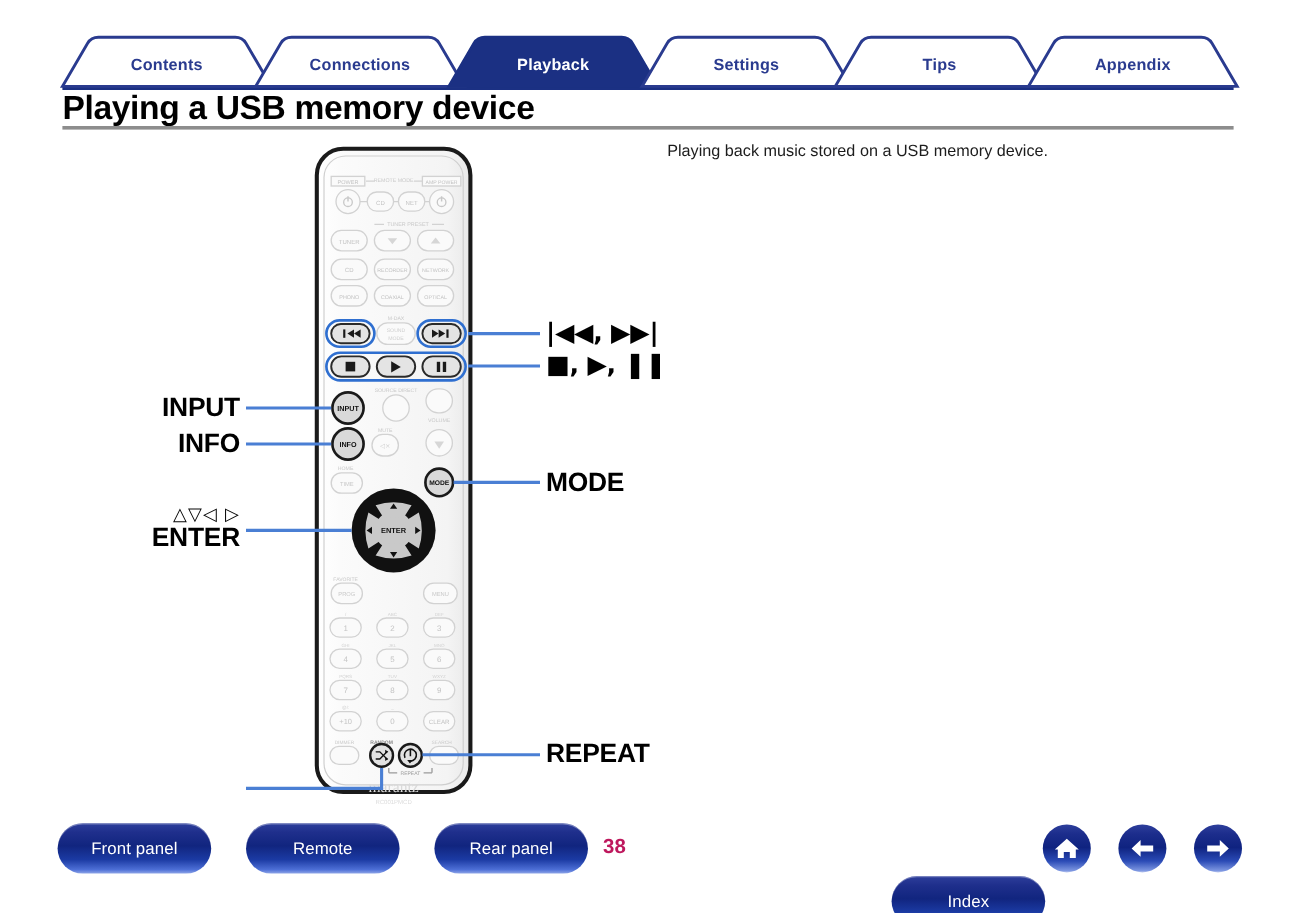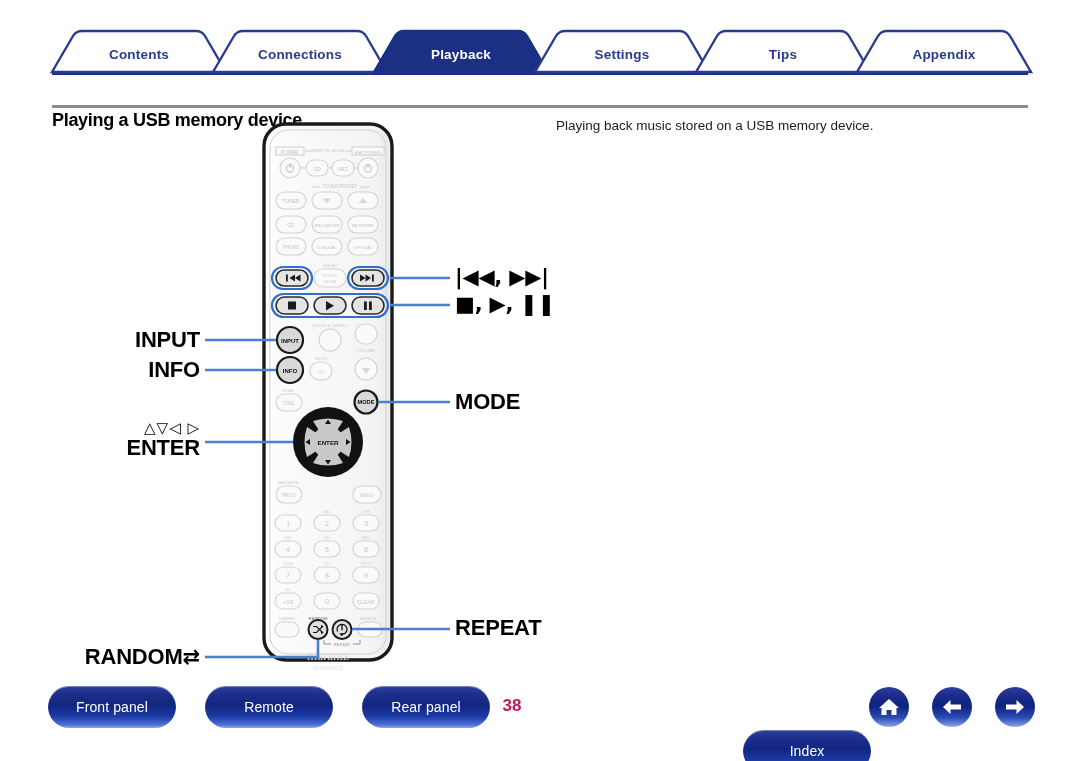--- a/index.html
+++ b/index.html
@@ -34,26 +34,25 @@
     dominant-baseline: middle;
     letter-spacing: 0.2px;
   }
   .tab-label.active { fill: #ffffff; }
 
   
   #page-title {
     position: absolute;
     left: 52px;
     top: 74px;
-    font-size: 18px;
+    font-size: 28px;
     font-weight: bold;
     color: #000000;
     letter-spacing: -0.3px;
     white-space: nowrap;
-    margin-top: 36px;
   }
   #title-rule {
     position: absolute;
     left: 52px;
     top: 105px;
     width: 976px;
     height: 3px;
     background: #8d8d8d;
   }
 
@@ -445,23 +444,20 @@
   <div class="callout left" style="left:60px; top:215px; width:140px;">INPUT</div>
 
   <div class="callout left" style="left:60px; top:245px; width:140px;">INFO</div>
 
   <div class="callout right" style="left:455px; top:277px;">MODE</div>
 
   <div class="callout left arrowset" style="left:60px; top:307px; width:140px;">△▽◁ ▷</div>
 
   <div class="callout left" style="left:60px; top:323px; width:140px;">ENTER</div>
 
-  <div class="callout left" style="left:20px; top:532px; width:180px;">
-    <span>RANDOM</span><span class="callout-sym">⇄</span>
-  </div>
 
   <div class="callout right" style="left:455px; top:503px;">REPEAT</div>
 </div>
 
 <div id="bottombar">
 
   <div class="pill" style="left:48px;">Front panel</div>
   <div class="pill" style="left:205px;">Remote</div>
   <div class="pill" style="left:362px;">Rear panel</div>
 

